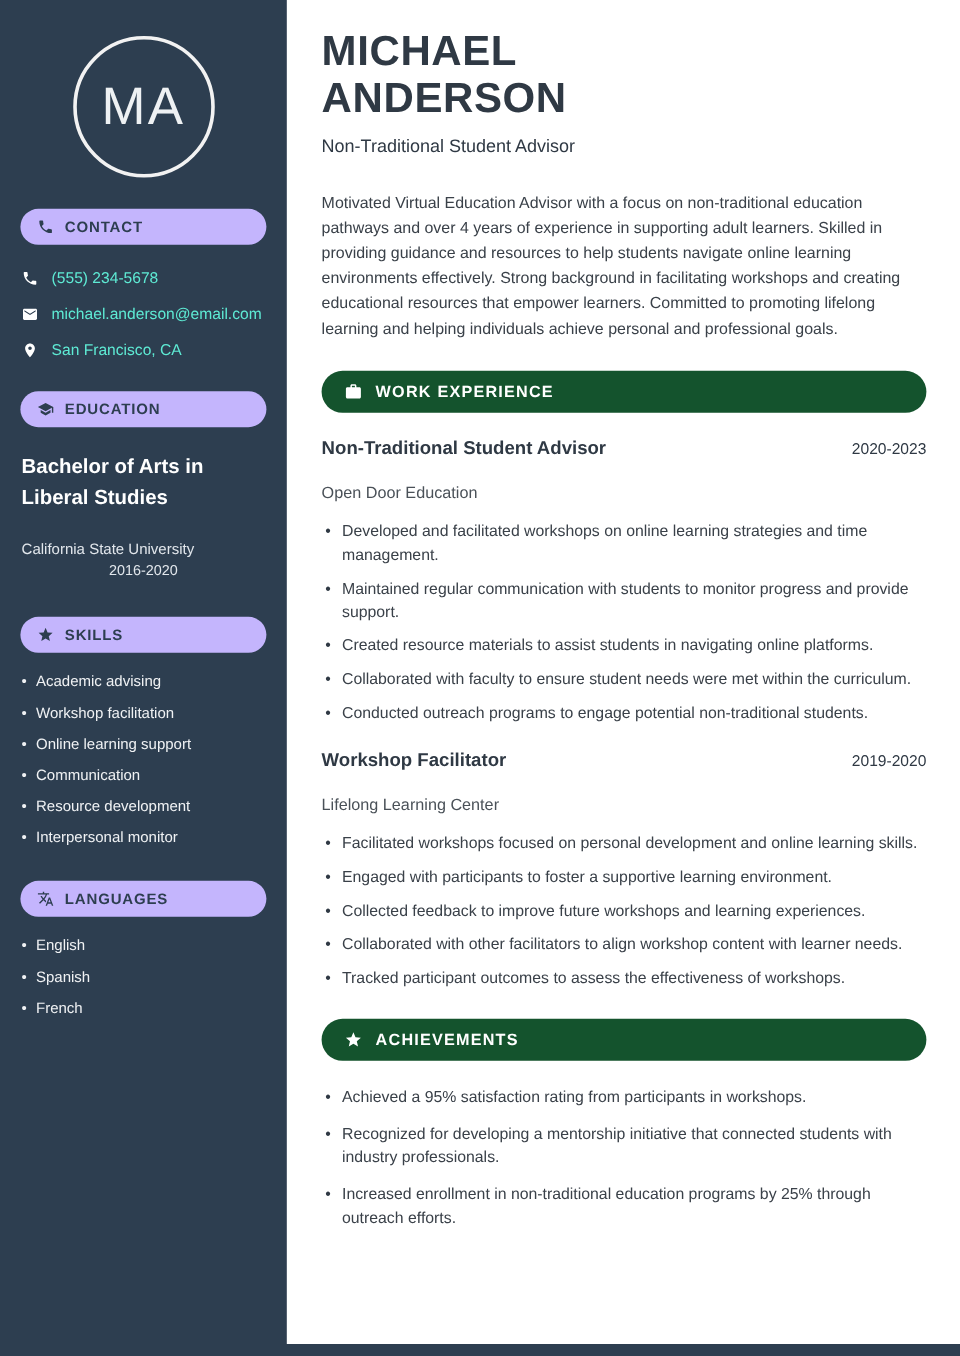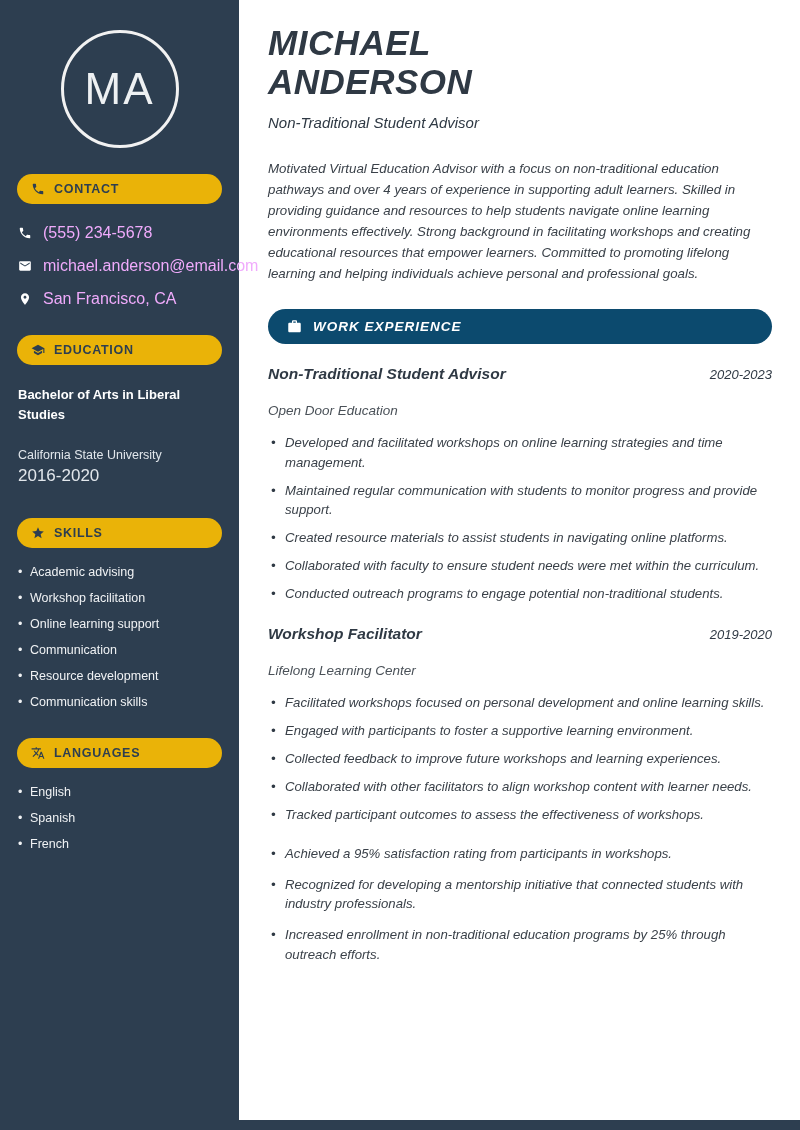--- a/index.html
+++ b/index.html
@@ -32,82 +32,82 @@
     border-radius: 50%;
     margin: 2px auto 26px;
     display: flex; align-items: center; justify-content: center;
   }
   .avatar span {
     font-size: 44px;
     color: #eef1f3;
     letter-spacing: 2px;
   }
   .pill {
-    background: #eab308;
+    background: #c4b5fd;
     color: #2d3e50;
     border-radius: 16px;
     height: 30px;
     margin: 0 17px;
     display: flex; align-items: center;
     gap: 9px;
     padding: 0 14px;
     font-weight: bold;
     font-size: 12.5px;
     letter-spacing: 0.7px;
   }
   .pill svg { width: 14px; height: 14px; fill: #2d3e50; flex-shrink: 0; }
 
   .contact-list { list-style: none; margin: 20px 0 27px; }
   .contact-list li {
     display: flex; align-items: center; gap: 11px;
     padding: 0 18px;
-    font-size: 16px;
+    font-size: 13px;
     margin-bottom: 15px;
-    color: #f0abfc;
+    color: #5eead4;
   }
   .contact-list svg { width: 14px; height: 14px; fill: #ffffff; flex-shrink: 0; }
 
   .edu-block { padding: 0 18px; margin: 20px 0 29px; }
-  .edu-degree { font-weight: bold; font-size: 13px; color: #ffffff; line-height: 1.5; }
+  .edu-degree { font-weight: bold; font-size: 17px; color: #ffffff; line-height: 1.5; }
   .edu-school { font-size: 12.5px; color: #e2e7ec; margin-top: 22px; line-height: 1.45; }
-  .edu-years  { font-size: 17px; color: #e2e7ec; line-height: 1.45; }
+  .edu-years  { font-size: 12px; color: #e2e7ec; line-height: 1.45; text-align: center; }
 
   .side-list { list-style: none; margin: 17px 0 29px; }
   .side-list li {
     position: relative;
     padding: 0 18px 0 30px;
     font-size: 12.5px;
     margin-bottom: 12px;
     color: #f0f2f4;
   }
   .side-list li::before {
     content: "\2022";
     position: absolute;
     left: 18px;
     color: #f0f2f4;
   }
 
   
-  main { flex: 1; padding: 24px 28px 0 29px; font-style: italic; }
+  main { flex: 1; padding: 24px 28px 0 29px; }
   .name {
     font-size: 35px;
     font-weight: bold;
     color: #2f3944;
     letter-spacing: 0.5px;
     line-height: 1.1;
   }
   .job-headline { font-size: 15px; color: #2f3944; margin-top: 13px; }
   .summary {
     font-size: 13.3px;
     color: #3a4149;
     line-height: 1.58;
     margin-top: 27px;
   }
   .section-bar {
-    background: #0c4a6e;
+    background: #14532d;
     color: #ffffff;
     border-radius: 18px;
     height: 35px;
     display: flex; align-items: center;
     gap: 11px;
     padding: 0 19px;
     margin-top: 25px;
     font-weight: bold;
     letter-spacing: 1px;
     font-size: 13.5px;
@@ -203,21 +203,21 @@
         </svg>
       <span>SKILLS</span>
     </div>
 
     <ul class="side-list">
         <li>Academic advising</li>
         <li>Workshop facilitation</li>
         <li>Online learning support</li>
         <li>Communication</li>
         <li>Resource development</li>
-        <li>Communication skills</li>
+        <li>Interpersonal monitor</li>
       </ul>
 
     <div class="pill">
       <svg viewBox="0 0 24 24">
           <path d="M12.87 15.07l-2.54-2.51.03-.03c1.74-1.94 2.98-4.17 3.71-6.53H17V4h-7V2H8v2H1v1.99h11.17C11.5 7.92 10.44 9.75 9 11.35 8.07 10.32 7.3 9.19 6.69 8h-2c.73 1.63 1.73 3.17 2.98 4.56l-5.09 5.02L4 19l5-5 3.11 3.11.76-2.04zM18.5 10h-2L12 22h2l1.12-3h4.75L21 22h2l-4.5-12zm-2.62 7l1.62-4.33L19.12 17h-3.24z"></path>
         </svg>
       <span>LANGUAGES</span>
     </div>
 
     <ul class="side-list">
@@ -269,20 +269,26 @@
       <div class="job-company">Lifelong Learning Center</div>
       <ul class="bullets">
           <li>Facilitated workshops focused on personal development and online learning skills.</li>
           <li>Engaged with participants to foster a supportive learning environment.</li>
           <li>Collected feedback to improve future workshops and learning experiences.</li>
           <li>Collaborated with other facilitators to align workshop content with learner needs.</li>
           <li>Tracked participant outcomes to assess the effectiveness of workshops.</li>
         </ul>
     </article>
 
+    <div class="section-bar">
+      <svg viewBox="0 0 24 24">
+          <path d="M12 17.27L18.18 21l-1.64-7.03L22 9.24l-7.19-.61L12 2 9.19 8.63 2 9.24l5.46 4.73L5.82 21z"></path>
+        </svg>
+      <span>ACHIEVEMENTS</span>
+    </div>
 
     <ul class="bullets achievements">
         <li>Achieved a 95% satisfaction rating from participants in workshops.</li>
         <li>Recognized for developing a mentorship initiative that connected students with industry professionals.</li>
         <li>Increased enrollment in non-traditional education programs by 25% through outreach efforts.</li>
       </ul>
 
   </main>
 
   <div class="footer-bar"></div>

